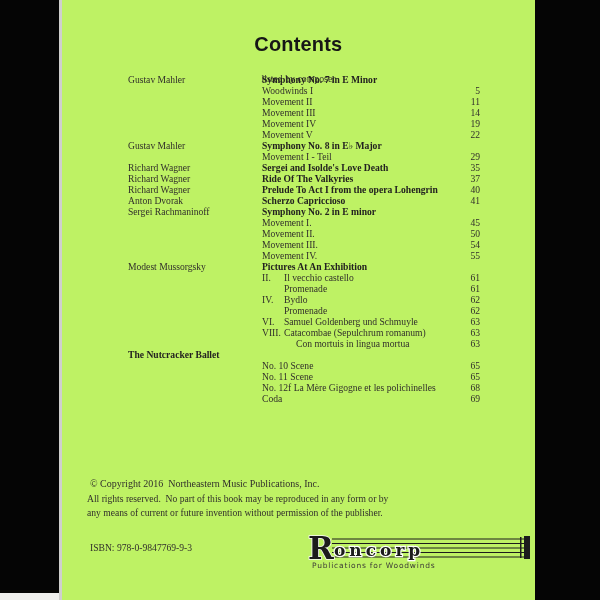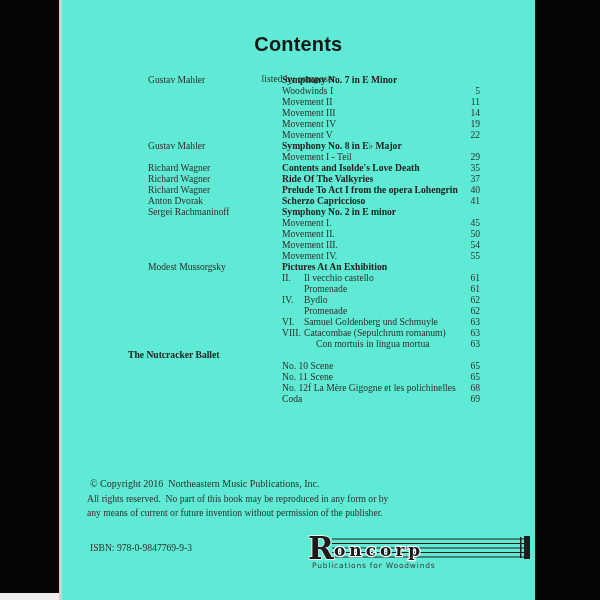--- a/index.html
+++ b/index.html
@@ -3,41 +3,41 @@
 <meta charset="utf-8">
 <style>
   html,body{margin:0;padding:0;}
   body{
     width:600px;height:600px;position:relative;overflow:hidden;
     background:#050505;
     font-family:"Liberation Serif", "DejaVu Serif", serif;
   }
   .page{
     position:absolute;left:59px;top:0;width:476px;height:600px;
-    background:#5eead4;border-left:3px solid #cfcfcd;box-sizing:border-box;
+    background:#bef264;border-left:3px solid #cfcfcd;box-sizing:border-box;
   }
   .corner-strip{
     position:absolute;left:0;bottom:0;width:59px;height:7px;background:#efefed;
   }
   .title-block{position:absolute;top:33px;left:0;right:0;text-align:center;}
   .contents-title{
     display:inline-block;
     font-family:"Liberation Sans","DejaVu Sans",sans-serif;
     font-weight:bold;font-size:21px;color:#161616;
     transform:scaleX(0.95);letter-spacing:0.2px;line-height:22px;
   }
   .contents-subtitle{
     font-size:9.8px;color:#36342f;margin-top:18px;line-height:11px;
   }
   .toc{position:absolute;top:74px;left:66px;width:352px;}
   .toc-row{
     display:flex;align-items:baseline;height:11px;line-height:11px;
     font-size:9.6px;color:#312f2b;white-space:nowrap;
   }
-  .c-composer{width:134px;flex:none;margin-left:20px;}
+  .c-composer{width:134px;flex:none;}
   .c-main{flex:1;display:flex;min-width:0;}
   .c-num{width:22px;flex:none;}
   .c-title.bold{font-weight:bold;color:#232220;}
   .c-main.ind1{padding-left:22px;}
   .c-main.ind2{padding-left:34px;}
   .c-page{width:36px;flex:none;text-align:right;}
   .copyright{position:absolute;left:28px;top:478px;font-size:10px;color:#312f2b;}
   .rights{position:absolute;left:25px;top:492px;font-size:9.6px;line-height:13.5px;color:#312f2b;}
   .isbn{position:absolute;left:28px;top:542px;font-size:9.6px;color:#312f2b;}
   .logo{position:absolute;left:246px;top:532px;width:228px;height:30px;}
@@ -112,21 +112,21 @@
       <div class="toc-row">
         <span class="c-composer"></span>
         <span class="c-main">
           <span class="c-title">Movement I - Teil</span>
         </span>
         <span class="c-page">29</span>
       </div>
       <div class="toc-row">
         <span class="c-composer">Richard Wagner</span>
         <span class="c-main">
-          <span class="c-title bold">Contents and Isolde's Love Death</span>
+          <span class="c-title bold">Sergei and Isolde's Love Death</span>
         </span>
         <span class="c-page">35</span>
       </div>
       <div class="toc-row">
         <span class="c-composer">Richard Wagner</span>
         <span class="c-main">
           <span class="c-title bold">Ride Of The Valkyries</span>
         </span>
         <span class="c-page">37</span>
       </div>

